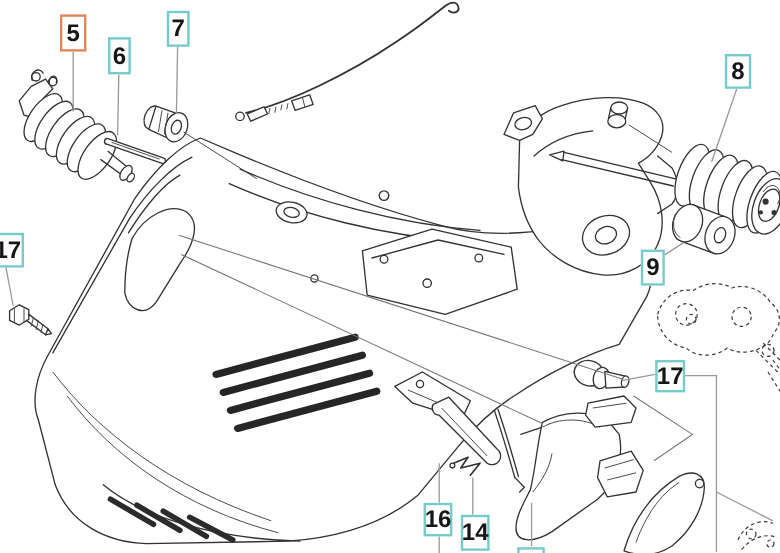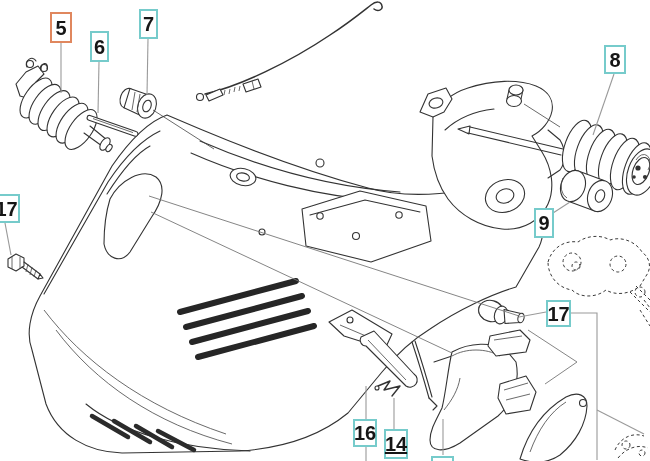--- a/index.html
+++ b/index.html
@@ -247,17 +247,17 @@
 <div class="plabel" style="left:139px; top:9px;   width:19px; height:30px;">7</div>
 
 <div class="plabel" style="left:604px; top:45px;  width:22px; height:29px;">8</div>
 
 <div class="plabel" style="left:534px; top:208px; width:20px; height:30px;">9</div>
 
 <div class="plabel" style="left:546px; top:300px; width:25px; height:27px;">17</div>
 
 <div class="plabel" style="left:353px; top:419px; width:24px; height:28px;">16</div>
 
-<div class="plabel" style="left:384px; top:429px; width:24px; height:30px;text-decoration:underline;">14</div>
+<div class="plabel" style="left:384px; top:429px; width:24px; height:30px;">14</div>
 
 <div class="plabel" style="left:431px; top:456px; width:23px; height:28px;"></div>
 
 <div class="plabel" style="left:-7px;  top:194px; width:27px; height:29px;">17</div>
 
 </body></html>

